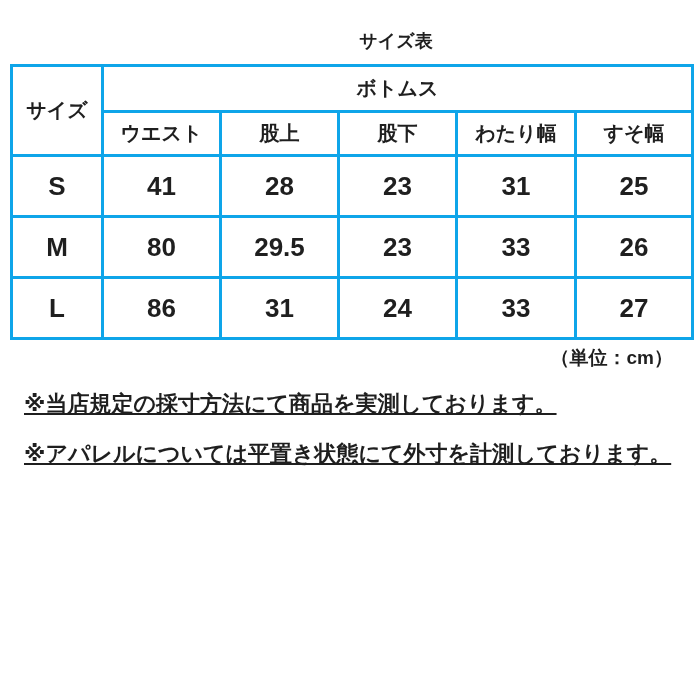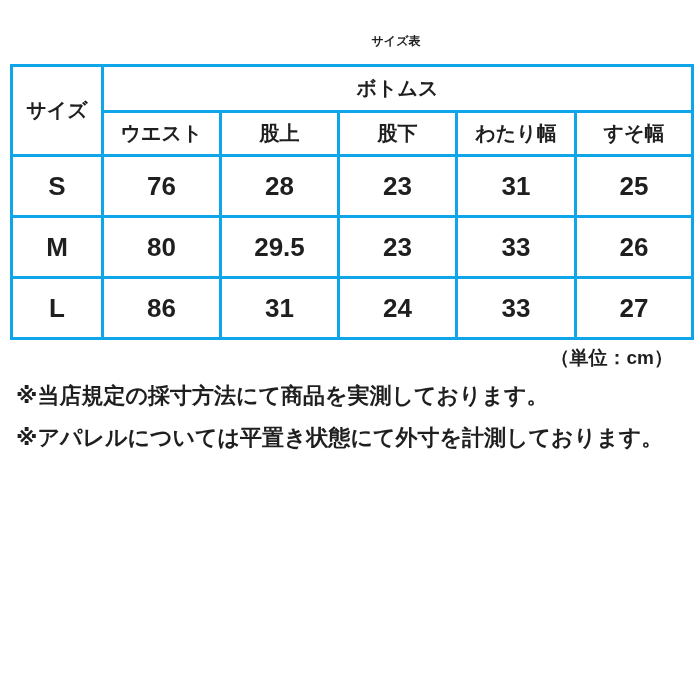--- a/index.html
+++ b/index.html
@@ -14,21 +14,21 @@
   }
   .page {
     position: relative;
     width: 700px;
     height: 700px;
   }
   .title {
     margin: 30px 0 0 101px;
     width: 590px;
     text-align: center;
-    font-size: 12px;
+    font-size: 18px;
     font-weight: 700;
     line-height: 23px;
   }
   table.size-table {
     border-collapse: collapse;
     table-layout: fixed;
     margin: 11px 0 0 10px;
     width: 681px;
   }
   table.size-table td {
@@ -60,21 +60,21 @@
     font-size: 19px;
     font-weight: 700;
     line-height: 26px;
   }
   .notes {
     margin: 7px 0 0 8px;
     font-size: 22px;
     font-weight: 700;
     line-height: 34px;
   }
-  .notes p { margin: 8px; }
+  .notes p { margin: 16px; text-decoration: underline; }
 </style>
 </head>
 <body>
 
 <div class="page">
 
   <div class="title">サイズ表</div>
 
   <table class="size-table">
     <colgroup>
@@ -92,21 +92,21 @@
     </tr>
     <tr class="subhead-row">
       <td>ウエスト</td>
       <td>股上</td>
       <td>股下</td>
       <td>わたり幅</td>
       <td>すそ幅</td>
     </tr>
     <tr class="data-row">
       <td>S</td>
-      <td>76</td>
+      <td>41</td>
       <td>28</td>
       <td>23</td>
       <td>31</td>
       <td>25</td>
     </tr>
     <tr class="data-row">
       <td>M</td>
       <td>80</td>
       <td>29.5</td>
       <td>23</td>

